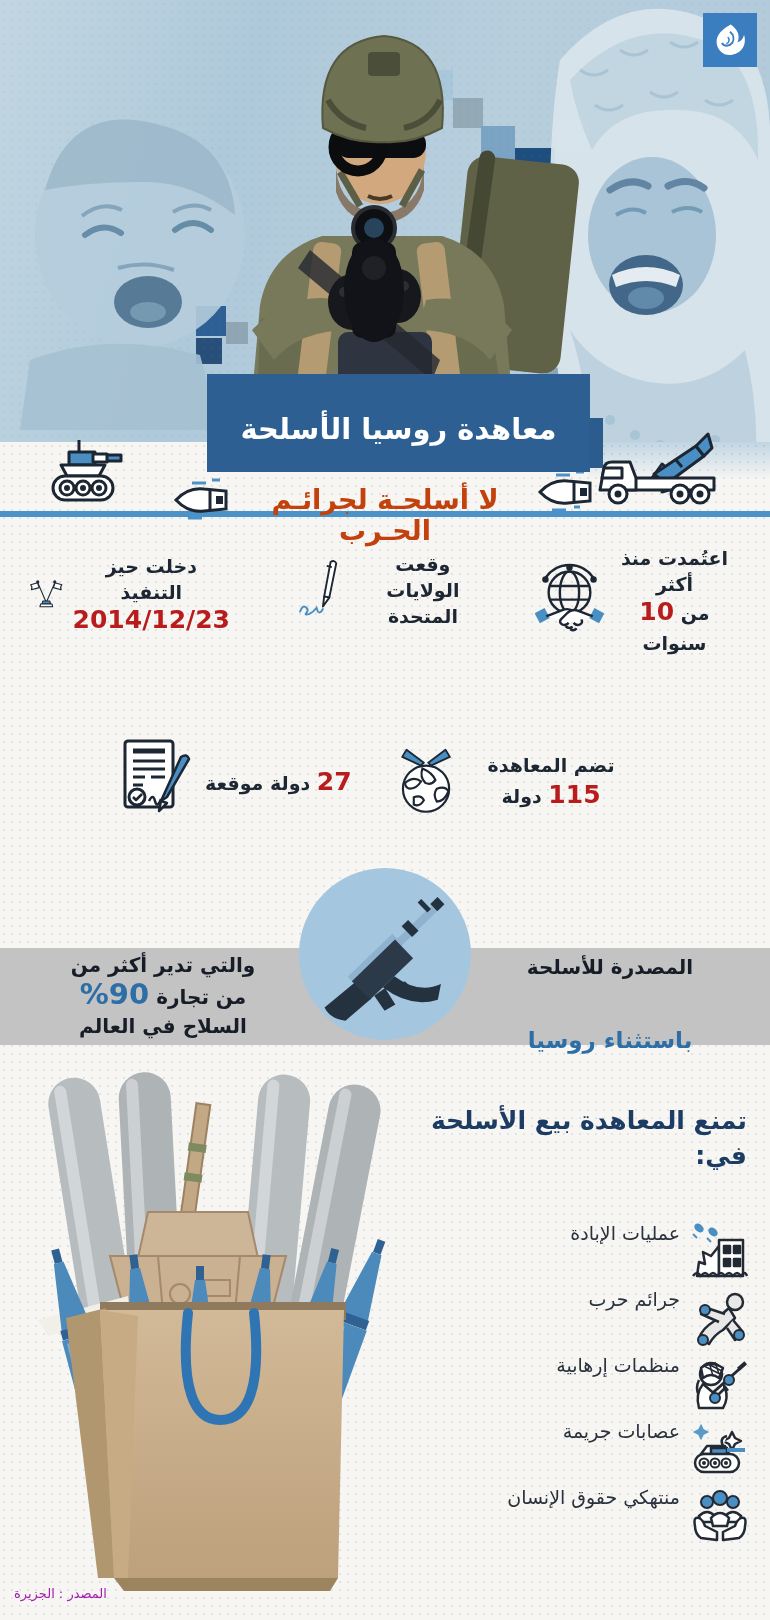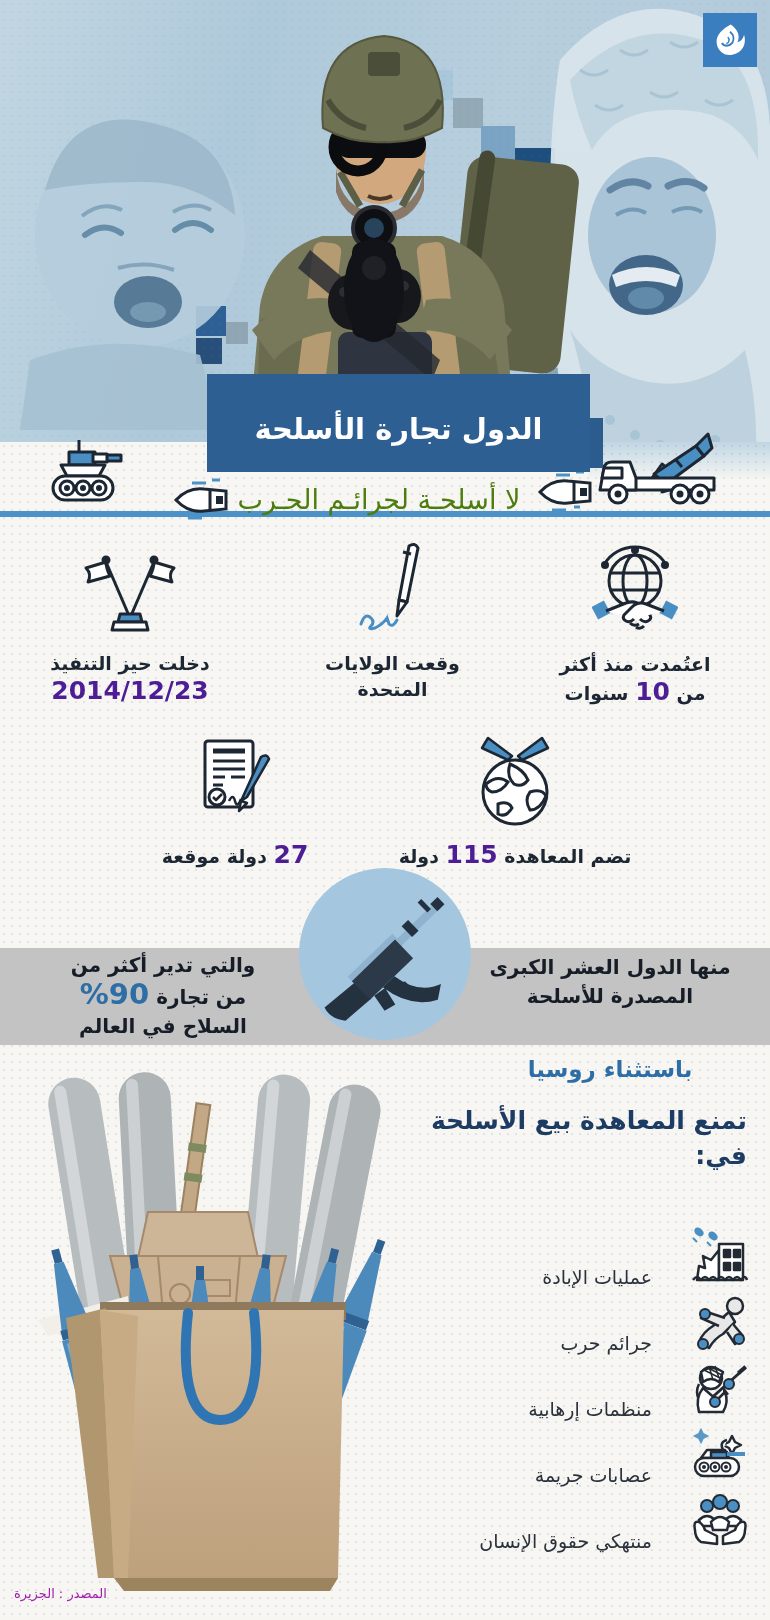--- a/index.html
+++ b/index.html
@@ -14,41 +14,41 @@
   .montage .dots{opacity:.55;}
   .sq{position:absolute;}
   .right-ext{position:absolute;left:588px;top:442px;width:182px;height:38px;
              background:linear-gradient(rgba(190,212,226,.95),rgba(247,246,243,0));}
   
   .banner{position:absolute;left:207px;top:374px;width:383px;height:98px;background:#2e5f92;
           display:flex;align-items:flex-end;justify-content:center;z-index:6;}
   .banner .t{color:#fff;font-weight:bold;font-size:29px;padding-bottom:26px;letter-spacing:.5px;}
   
   .hline{position:absolute;left:0;top:511px;width:770px;height:6px;background:#4b92c8;z-index:3;}
-  .subtitle{position:absolute;left:219px;top:484px;width:320px;text-align:center;z-index:5;
-            color:#4d7c0f;font-weight:normal;font-size:27px;}
+  .subtitle{position:absolute;left:225px;top:484px;width:320px;text-align:center;z-index:5;
+            color:#c2410c;font-weight:bold;font-size:27px;}
   .bullet{position:absolute;z-index:5;}
   .icon-abs{position:absolute;z-index:4;}
   
-  .stat{position:absolute;display:flex;flex-direction:column;align-items:center;gap:10px;text-align:center;}
+  .stat{position:absolute;display:flex;flex-direction:row;align-items:center;gap:10px;text-align:center;}
   .stat .l1{font-size:19px;font-weight:bold;color:#1d2733;line-height:26px;}
   .stat .l2{font-size:19px;font-weight:bold;color:#1d2733;line-height:30px;}
-  .num{color:#4c1d95;font-weight:bold;font-size:25px;}
+  .num{color:#b91c1c;font-weight:bold;font-size:25px;}
   
   .band{position:absolute;left:0;top:948px;width:770px;height:97px;background:#c3c3c4;}
   .band-txt{position:absolute;text-align:center;font-weight:bold;color:#161d27;font-size:20px;line-height:29px;}
   .band-txt .big{font-size:29px;color:#2e6ea6;}
   .band-txt .blue{color:#2e6ea6;font-size:23px;margin-top:44px;}
   .ak-circle{position:absolute;left:299px;top:868px;width:172px;height:172px;border-radius:50%;
              background:#a5c6df;z-index:2;}
   
   .ban-heading{position:absolute;left:395px;top:1103px;width:352px;text-align:right;
                color:#1d3c63;font-weight:bold;font-size:25px;line-height:35px;}
   .ban-list{position:absolute;left:390px;top:1222px;width:362px;}
-  .ban-row{display:flex;align-items:flex-end;gap:36px;height:66px;}
+  .ban-row{display:flex;align-items:flex-start;gap:8px;height:66px;}
   .ban-row .lbl{font-size:19px;color:#2a323c;}
   .ban-ic{width:64px;height:62px;flex:0 0 64px;display:flex;align-items:center;justify-content:center;}
   .bag-txt{position:absolute;text-align:center;color:#1c232c;z-index:3;}
   .footer{position:absolute;left:14px;top:1586px;font-size:13px;color:#a21caf;}
   .logo{position:absolute;left:703px;top:13px;width:54px;height:54px;background:#3b7ec0;z-index:7;
         display:flex;align-items:center;justify-content:center;}
 </style>
 </head>
 <body>
 
@@ -158,21 +158,21 @@
 
   <div class="logo">
     <svg width="40" height="40" viewBox="0 0 54 54">
       <path d="M28,6 C38,13 41,22 37,30 C42,29 45,25 46,20 C50,33 43,45 30,47 C19,49 10,41 9,31 C8,20 17,12 28,6 Z" fill="#ffffff"></path>
       <path d="M27,16 C32,20 33,26 30,31 C26,36 19,36 16,31" stroke="#3b7ec0" stroke-width="2.6" fill="none"></path>
       <path d="M24,23 C27,26 26,31 22,32" stroke="#3b7ec0" stroke-width="2" fill="none"></path>
     </svg>
   </div>
 
   <div class="banner">
-    <div class="t" dir="rtl">الدول تجارة الأسلحة</div>
+    <div class="t" dir="rtl">معاهدة روسيا الأسلحة</div>
   </div>
 
   <svg class="icon-abs" style="left:45px;top:432px" width="80" height="78" viewBox="0 0 80 78">
     <g stroke="#1d2733" stroke-width="3" fill="#ffffff" stroke-linejoin="round">
       <line x1="34" y1="8" x2="34" y2="22"></line>
       <rect x="24" y="20" width="26" height="13" fill="#4a8fc4"></rect>
       <path d="M60,23 L76,23 L76,29 L60,29 Z" fill="#4a8fc4"></path>
       <path d="M48,22 L62,22 L62,30 L48,30 Z" fill="#ffffff"></path>
       <path d="M16,33 L60,33 L54,44 L22,44 Z"></path>
       <rect x="8" y="44" width="60" height="24" rx="12"></rect>
@@ -329,21 +329,20 @@
       <g stroke="#1d2733" stroke-width="2.5" fill="#4a8fc4" stroke-linejoin="round">
         <path d="M66,22 Q72,18 74,24 L52,62 L46,66 Z"></path>
         <path d="M46,66 L44,76 L52,68 Z" fill="#ffffff"></path>
       </g>
     </svg>
     <div class="l2" dir="rtl"><span class="num">27</span><span> دولة موقعة</span></div>
   </div>
 
   <div class="band"></div>
   <div class="band-txt" dir="rtl" style="left:470px;top:953px;width:280px">
-    <div>منها الدول العشر الكبرى</div>
     <div>المصدرة للأسلحة</div>
     <div class="blue">باستثناء روسيا</div>
   </div>
   <div class="band-txt" dir="rtl" style="left:28px;top:951px;width:270px">
     <div>والتي تدير أكثر من</div>
     <div><span>من تجارة</span> <span class="big">90%</span></div>
     <div>السلاح في العالم</div>
   </div>
   <div class="ak-circle">
     <svg width="172" height="172" viewBox="0 0 172 172">

